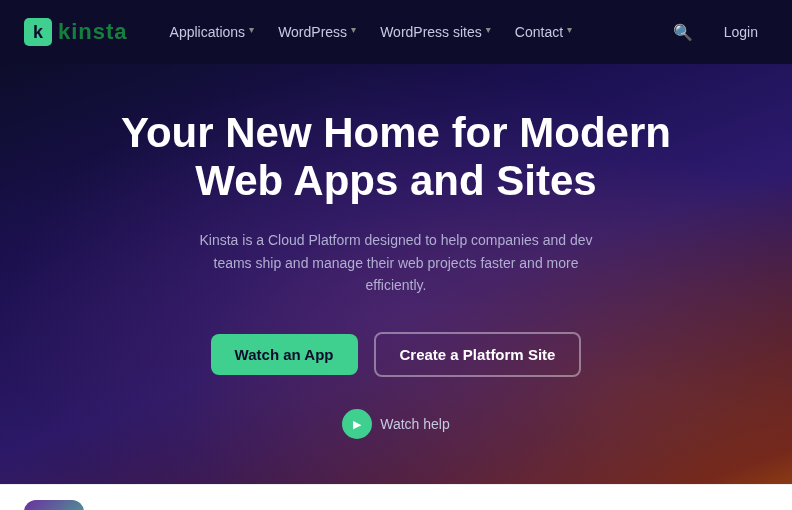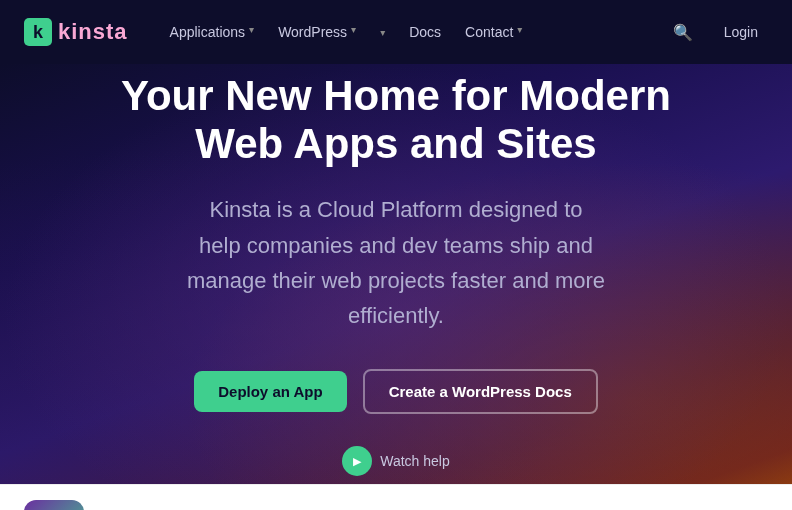--- a/index.html
+++ b/index.html
@@ -14,21 +14,21 @@
       height: 64px;
       position: relative;
       z-index: 10;
     }
     .logo {
       display: flex;
       align-items: center;
       margin-right: 32px;
     }
     .logo-text {
-      color: #f9a8d4;
+      color: #15803d;
       font-size: 22px;
       font-weight: 700;
       letter-spacing: 1px;
     }
     .logo-k {
       background: #3fcf8e;
       color: #0d0d2b;
       font-weight: 800;
       font-size: 18px;
       width: 28px;
@@ -103,21 +103,21 @@
       color: #fff;
       font-size: 42px;
       font-weight: 800;
       line-height: 1.15;
       max-width: 580px;
       margin-bottom: 24px;
       position: relative;
     }
     .hero-subtitle {
       color: #b0aed0;
-      font-size: 22px;
+      font-size: 14px;
       max-width: 420px;
       line-height: 1.6;
       margin-bottom: 36px;
       position: relative;
     }
     .hero-buttons {
       display: flex;
       gap: 16px;
       align-items: center;
       margin-bottom: 32px;
@@ -208,43 +208,41 @@
   <div class="nav-links">
     <span class="nav-item">
       <span>Applications</span>
       <span class="nav-chevron">▾</span>
     </span>
     <span class="nav-item">
       <span>WordPress</span>
       <span class="nav-chevron">▾</span>
     </span>
     <span class="nav-item">
-      <span class="nav-chevron">▾</span>
-    </span>
-    <span class="nav-item">
-      <span>Docs</span>
+      <span>WordPress sites</span>
+      <span class="nav-chevron">▾</span>
     </span>
     <span class="nav-item">
       <span>Contact</span>
       <span class="nav-chevron">▾</span>
     </span>
   </div>
   <div class="nav-actions">
     <span class="search-icon-btn">🔍</span>
     <span class="login-btn">Login</span>
 
   </div>
 </nav>
 
 <section class="hero">
   <h1 class="hero-title">Your New Home for Modern Web Apps and Sites</h1>
   <p class="hero-subtitle">Kinsta is a Cloud Platform designed to help companies and dev teams ship and manage their web projects faster and more efficiently.</p>
   <div class="hero-buttons">
-    <button class="btn-deploy">Deploy an App</button>
-    <button class="btn-wordpress">Create a WordPress Docs</button>
+    <button class="btn-deploy">Watch an App</button>
+    <button class="btn-wordpress">Create a Platform Site</button>
   </div>
   <div class="watch-demo">
     <div class="play-icon">▶</div>
     <span>Watch help</span>
   </div>
 </section>
 
 <div class="footer-info">
   <div class="footer-logo">
     <div class="footer-logo-icon">K</div>

